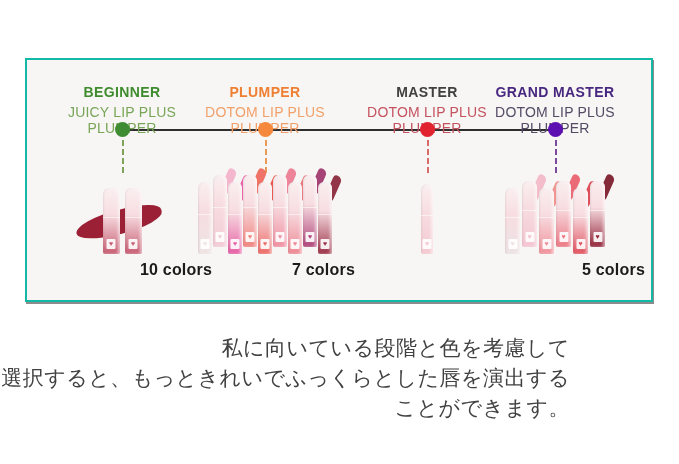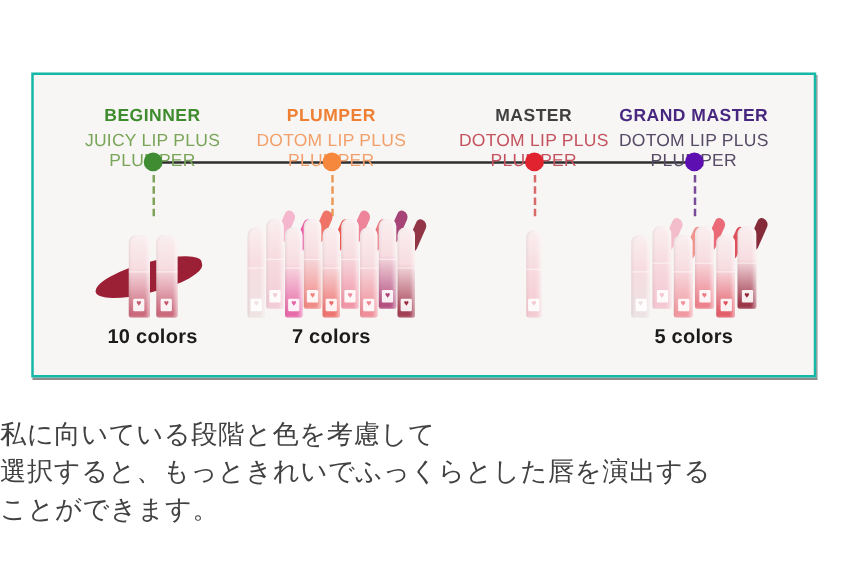--- a/index.html
+++ b/index.html
@@ -37,21 +37,21 @@
   .stage-dash {
     position:absolute; top:60px; left:50%; height:33px;
     border-left:2px dashed #999;
   }
   .stage-product {
     position:absolute; top:96px; left:0; right:0; height:78px;
     display:flex; align-items:flex-end; justify-content:center;
   }
   .stage-count {
     position:absolute; top:181px; width:100%;
-    font-size:16px; font-weight:bold; color:#1b1b1b; letter-spacing:.2px;
+    font-size:16px; font-weight:bold; color:#1b1b1b; letter-spacing:.2px;text-align:right;
   }
   .tube-wrap { position:relative; flex:0 0 auto; }
   .tube {
     display:block; position:relative; z-index:1;
     width:100%; height:100%;
     border-radius:6px 6px 2px 2px;
     box-shadow:inset -2px 0 3px rgba(255,255,255,.55), inset 1px 0 2px rgba(0,0,0,.07);
   }
   .tube::after {
     content:""; position:absolute; left:0; right:0; top:44%;
@@ -71,21 +71,21 @@
     transform:rotate(-14deg);
   }
   .tube-label {
     position:absolute; bottom:5px; left:50%; transform:translateX(-50%);
     width:9px; height:10px; z-index:2;
     background:rgba(255,255,255,.9); border-radius:1px;
     font-style:normal; font-size:7px; line-height:10px; text-align:center;
   }
   .caption {
     position:absolute; top:333px; left:0; width:570px;
-    text-align:left; color:#414141;
+    text-align:right; color:#414141;
     font-size:21px; line-height:30px; letter-spacing:.5px;
   }
 </style>
 </head>
 <body>
 
 <div class="panel">
   <div class="timeline-line"></div>
 
   <div class="stage" style="left:95px">

